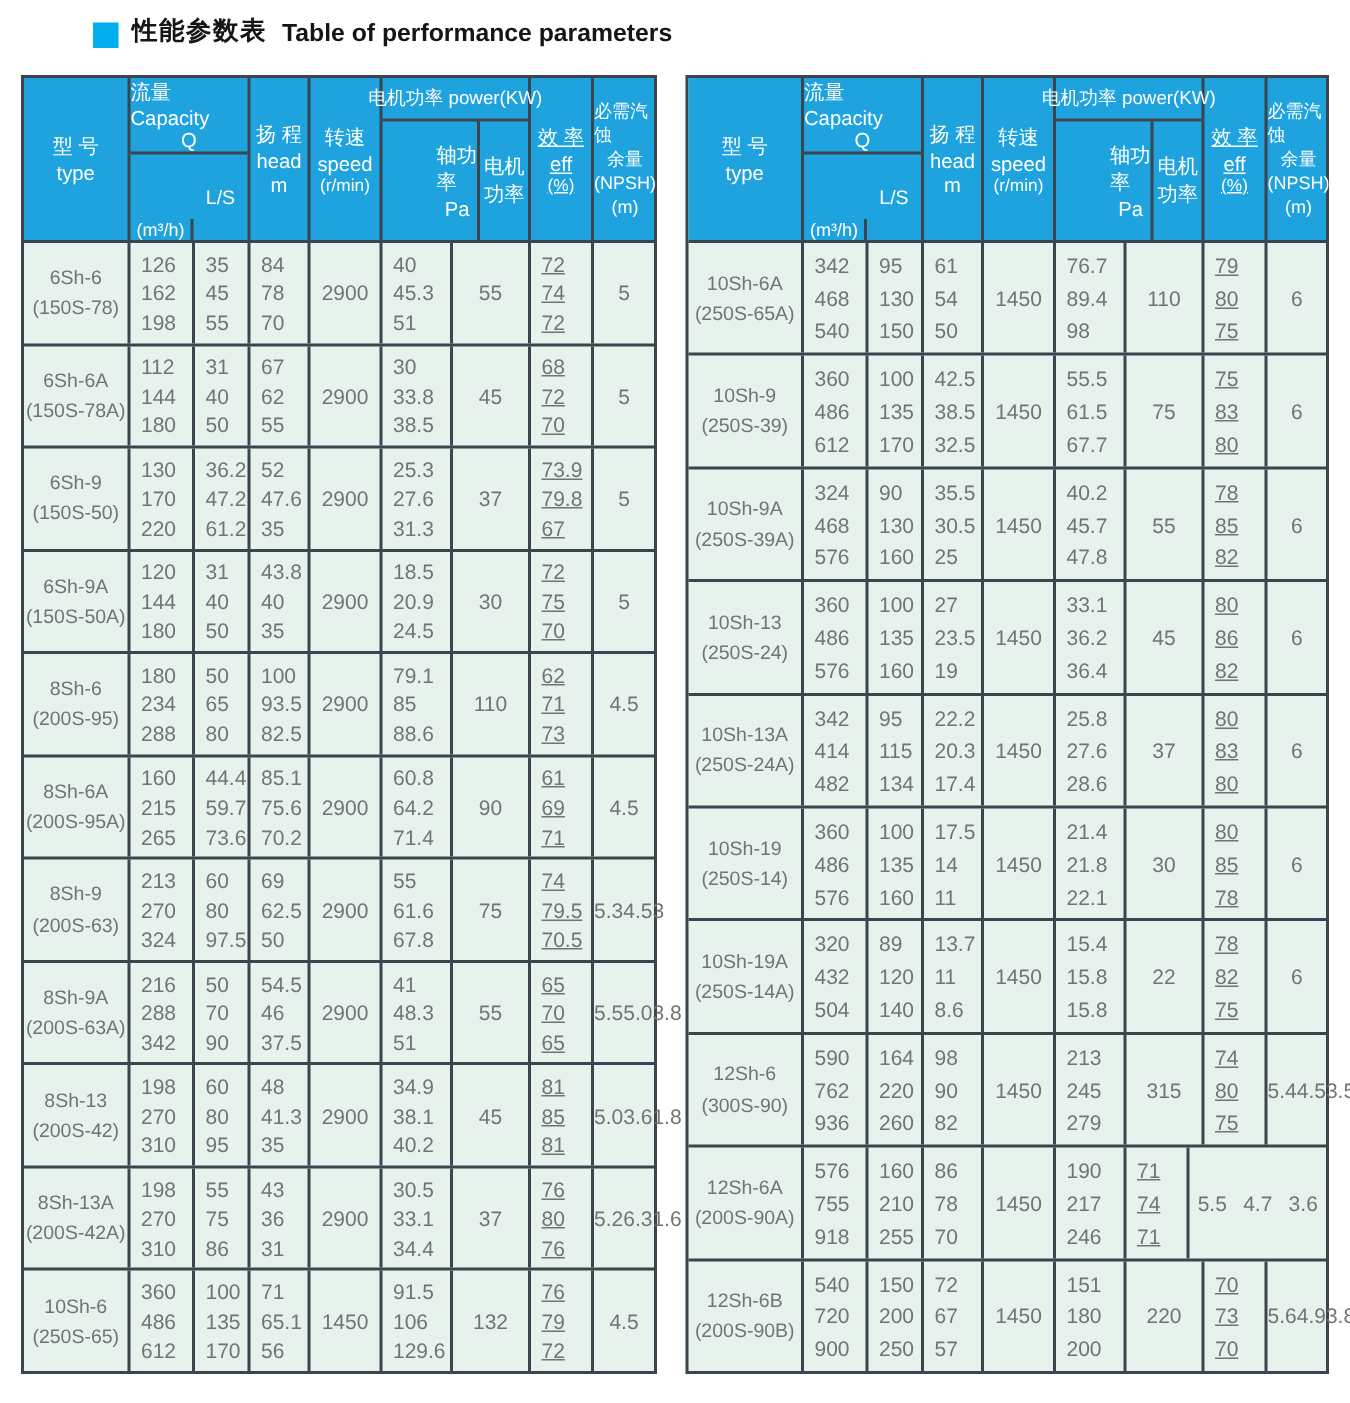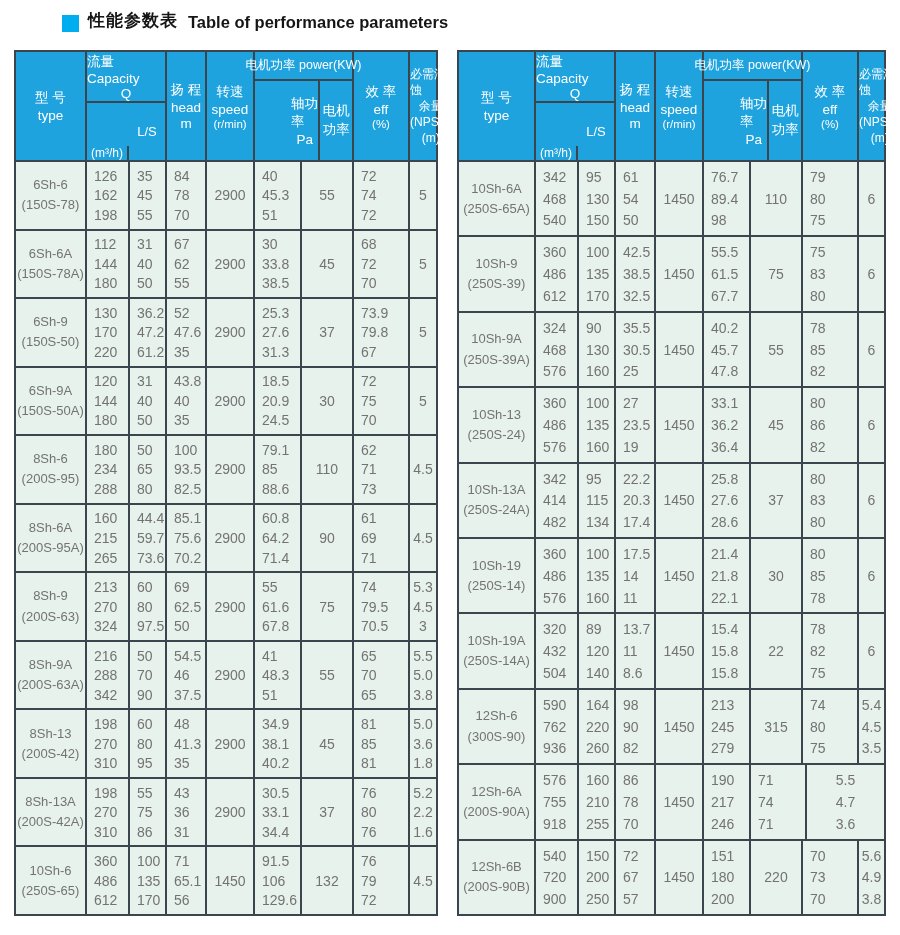--- a/index.html
+++ b/index.html
@@ -31,37 +31,37 @@
   .c-type{width:71px;}
   .ptable.right .c-type{width:77px;}
   .grp-cap{width:80px;display:flex;flex-direction:column;}
   .c-m3h{width:43px;}
   .c-ls{width:37px;}
   .c-head{width:40px;}
   .c-speed{width:48px;}
   .grp-power{width:99px;display:flex;flex-direction:column;}
   .c-pa{width:47px;}
   .c-motor{width:52px;}
-  .c-eff{width:56px;}
+  .c-eff{width:42px;text-decoration:underline;}
   .c-npsh{flex:1 1 auto;border-right:none;}
   .cap-top{flex:0 0 51px;border-bottom:2px solid #3a454d;display:flex;flex-direction:column;align-items:center;justify-content:center;box-sizing:border-box;}
   .cap-sub{flex:1;display:flex;}
   .cap-sub .c-m3h{border-right:2px solid #3a454d;box-sizing:border-box;display:flex;align-items:center;justify-content:center;font-size:12px;margin-top:43px;}
   .cap-sub .c-ls{display:flex;align-items:center;justify-content:center;font-size:13px;}
   .power-top{flex:0 0 29px;border-bottom:2px solid #3a454d;display:flex;align-items:center;justify-content:center;font-size:12.5px;box-sizing:border-box;white-space:nowrap;}
   .power-sub{flex:1;display:flex;margin-left:36px;}
   .power-sub .c-pa{border-right:2px solid #3a454d;box-sizing:border-box;}
   
   .tbody{flex:1 1 auto;display:flex;flex-direction:column;}
   .trow{flex:1 1 0;display:flex;border-top:2px solid #3a454d;color:#737373;}
   .cell{box-sizing:border-box;border-right:2px solid #3a454d;font-size:14px;flex:0 0 auto;}
   .cell.c-npsh{border-right:none;flex:1 1 auto;}
   .model{display:flex;flex-direction:column;align-items:center;justify-content:center;line-height:1.55;font-size:13px;text-align:center;}
   .multi{display:flex;flex-direction:column;justify-content:space-around;align-items:flex-start;padding:4px 1px 4px 7px;}
-  .multi-center{display:flex;flex-direction:column;justify-content:space-around;align-items:center;padding:4px 0;}
+  .multi-center{display:flex;flex-direction:row;justify-content:space-around;align-items:center;padding:4px 0;}
   .single{display:flex;align-items:center;justify-content:center;}
 </style>
 </head>
 <body>
 
 <div class="title-row">
   <div class="title-sq"></div>
   <div class="title-zh">性能参数表</div>
   <div class="title-en">Table of performance parameters</div>
 </div>
@@ -463,21 +463,21 @@
           <div>34.4</div>
         </div>
         <div class="cell c-motor single">37</div>
         <div class="cell c-eff multi">
           <div>76</div>
           <div>80</div>
           <div>76</div>
         </div>
         <div class="cell c-npsh multi-center">
           <div>5.2</div>
-          <div>2.2</div>
+          <div>6.3</div>
           <div>1.6</div>
         </div>
       </div>
       <div class="trow">
         <div class="cell c-type model">
           <div>10Sh-6</div>
           <div>(250S-65)</div>
         </div>
         <div class="cell c-m3h multi">
           <div>360</div>

